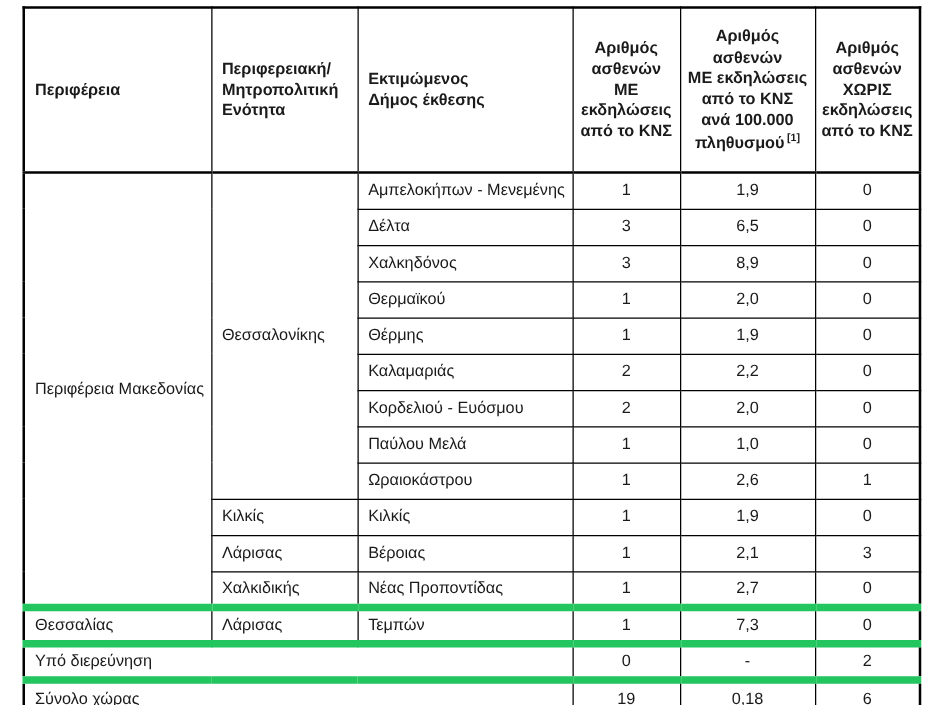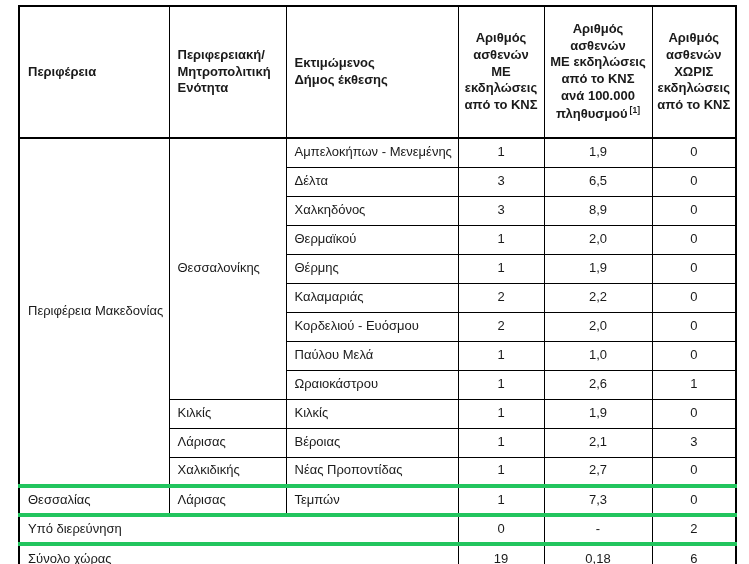--- a/index.html
+++ b/index.html
@@ -50,21 +50,21 @@
     margin-left: 2px;
   }
   tbody tr { height: 29px; }
   td.name {
     text-align: left;
     padding: 2px 4px 2px 8px;
     white-space: nowrap;
   }
   td.num  { text-align: center; padding: 2px 4px; }
   .b { font-weight: normal; }
-  tr.tt td { border-top: 4px solid #22c55e; }
+  tr.tt td { border-top: 6px solid #22c55e; }
   tbody td { background: #ffffff; }
 </style>
 </head>
 <body>
 
 <div class="table-wrap">
   <table class="data-table">
     <colgroup>
       <col class="c1">
         <col class="c2">

